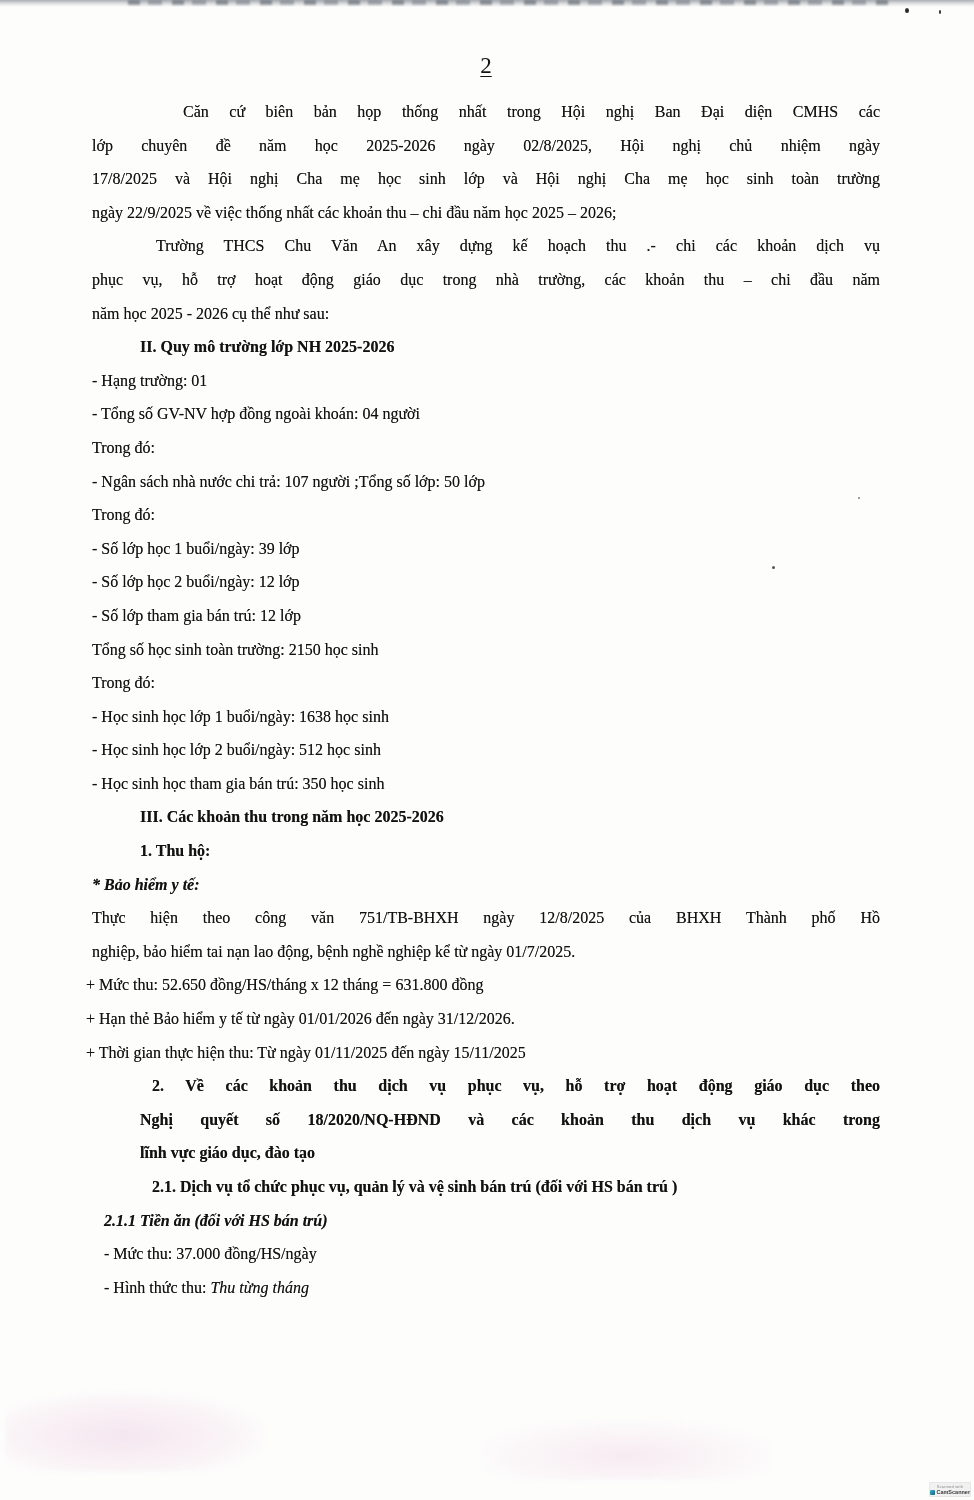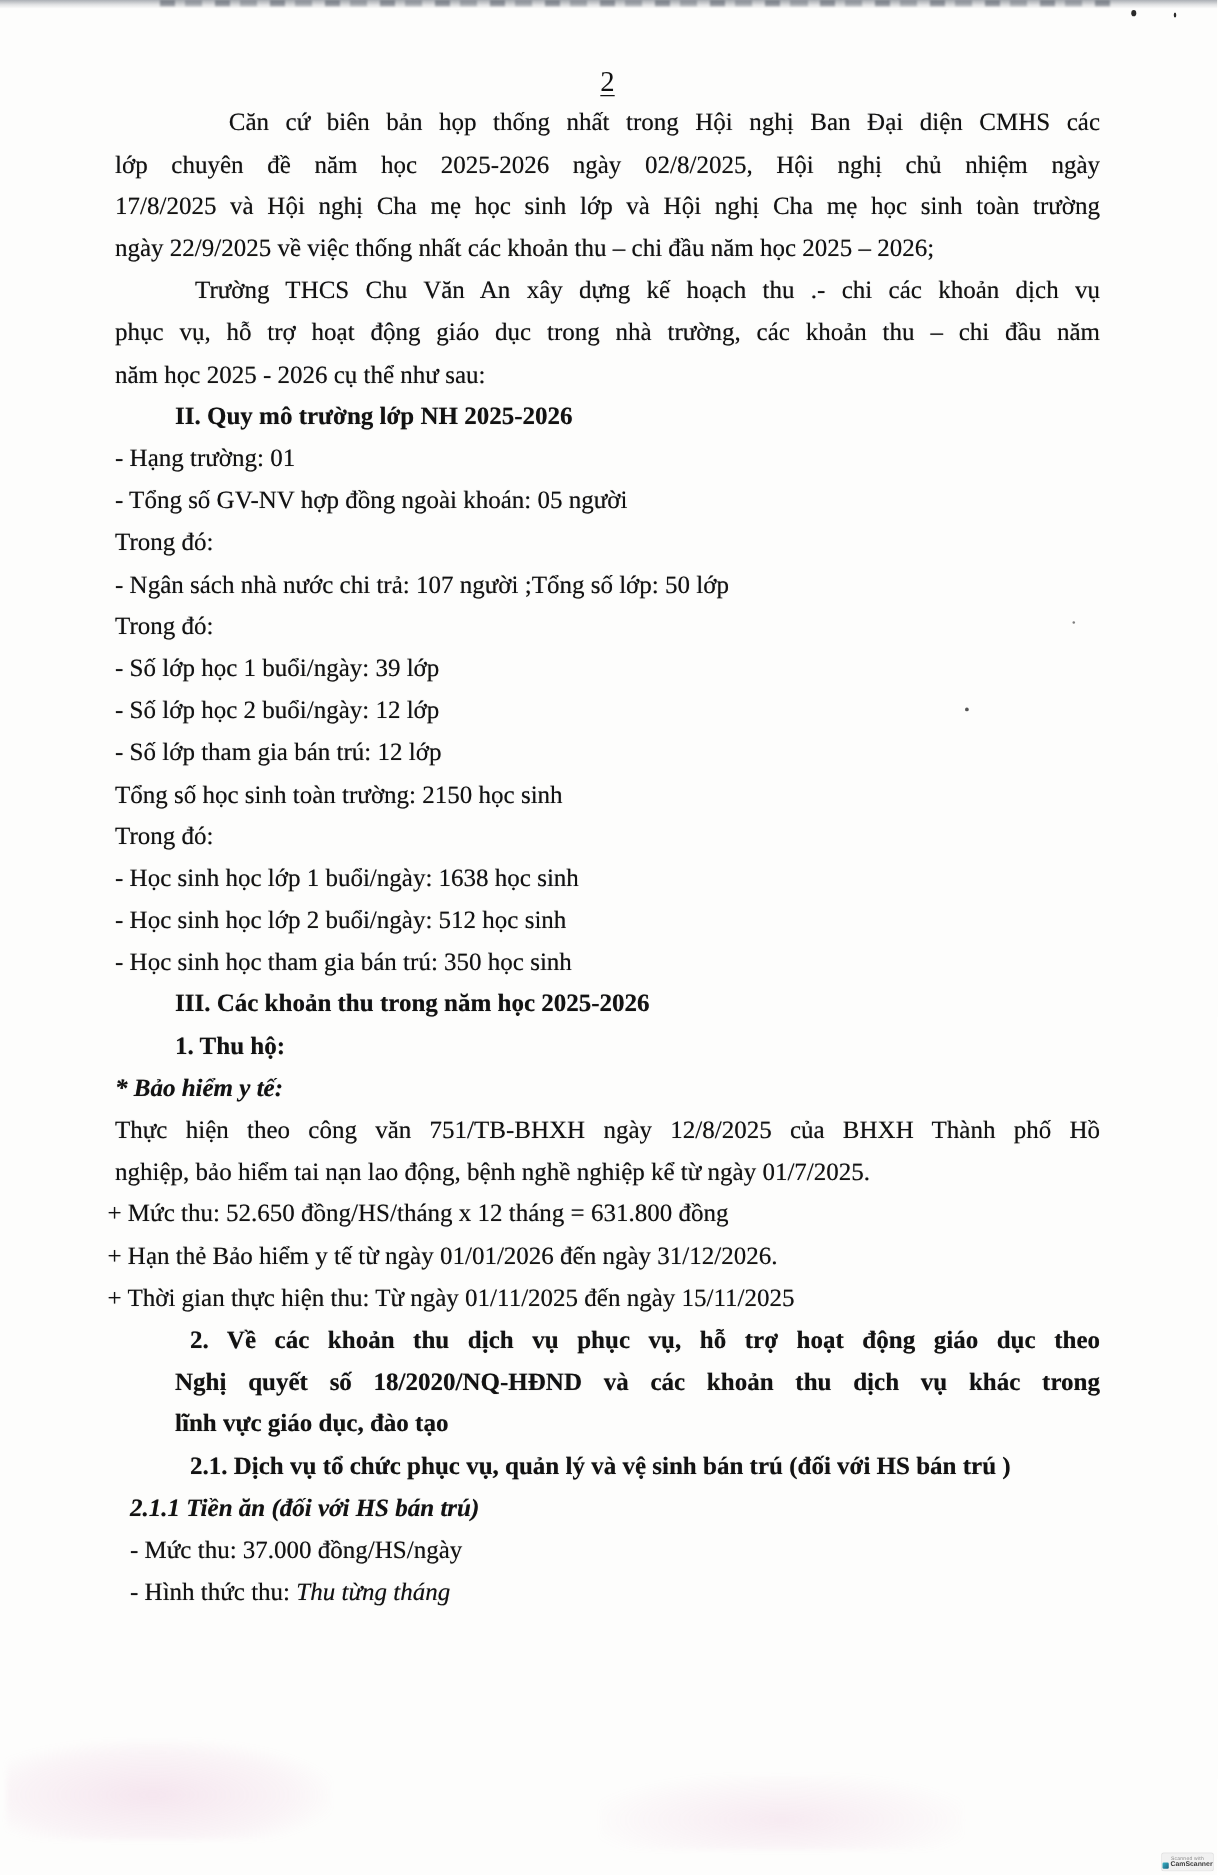--- a/index.html
+++ b/index.html
@@ -33,22 +33,22 @@
 
   .page-number {
     position: absolute; top: 52px; left: 92px; width: 788px;
     text-align: center; font-size: 23px; line-height: 28px;
     text-decoration: underline;
     text-underline-offset: 3px;
     text-decoration-thickness: 1px;
   }
 
   .doc-body {
-    position: absolute; top: 82px; left: 92px; width: 788px;
-    font-size: 20px;
+    position: absolute; top: 95px; left: 92px; width: 788px;
+    font-size: 16px;
     text-shadow: 0 0 0.6px rgba(0,0,0,0.55);
   }
   .line {
     height: 33.6px;
     line-height: 33.6px;
     white-space: nowrap;
   }
   .line.justify {
     white-space: normal;
     text-align: justify;
@@ -106,21 +106,21 @@
   <div class="doc-body">
       <div class="line justify" style="padding-left: 91px;"><span class="seg-normal">Căn cứ biên bản họp thống nhất trong Hội nghị Ban Đại diện CMHS các</span></div>
       <div class="line justify"><span class="seg-normal">lớp chuyên đề năm học 2025-2026 ngày 02/8/2025, Hội nghị chủ nhiệm ngày</span></div>
       <div class="line justify"><span class="seg-normal">17/8/2025 và Hội nghị Cha mẹ học sinh lớp và Hội nghị Cha mẹ học sinh toàn trường</span></div>
       <div class="line"><span class="seg-normal">ngày 22/9/2025 về việc thống nhất các khoản thu – chi đầu năm học 2025 – 2026;</span></div>
       <div class="line justify" style="padding-left: 64px;"><span class="seg-normal">Trường THCS Chu Văn An xây dựng kế hoạch thu .- chi các khoản dịch vụ</span></div>
       <div class="line justify"><span class="seg-normal">phục vụ, hỗ trợ hoạt động giáo dục trong nhà trường, các khoản thu – chi đầu năm</span></div>
       <div class="line"><span class="seg-normal">năm học 2025 - 2026 cụ thể như sau:</span></div>
       <div class="line"><span class="seg-bold">II. Quy mô trường lớp NH 2025-2026</span></div>
       <div class="line"><span class="seg-normal">- Hạng trường: 01</span></div>
-      <div class="line"><span class="seg-normal">- Tổng số GV-NV hợp đồng ngoài khoán: 05 người</span></div>
+      <div class="line"><span class="seg-normal">- Tổng số GV-NV hợp đồng ngoài khoán: 04 người</span></div>
       <div class="line"><span class="seg-normal">Trong đó:</span></div>
       <div class="line"><span class="seg-normal">- Ngân sách nhà nước chi trả: 107 người ;Tổng số lớp: 50 lớp</span></div>
       <div class="line"><span class="seg-normal">Trong đó:</span></div>
       <div class="line"><span class="seg-normal">- Số lớp học 1 buổi/ngày: 39 lớp</span></div>
       <div class="line"><span class="seg-normal">- Số lớp học 2 buổi/ngày: 12 lớp</span></div>
       <div class="line"><span class="seg-normal">- Số lớp  tham gia bán trú: 12 lớp</span></div>
       <div class="line"><span class="seg-normal">Tổng số học sinh toàn trường: 2150 học sinh</span></div>
       <div class="line"><span class="seg-normal">Trong đó:</span></div>
       <div class="line"><span class="seg-normal">- Học sinh học lớp 1 buổi/ngày: 1638 học sinh</span></div>
       <div class="line"><span class="seg-normal">- Học sinh học lớp 2 buổi/ngày: 512 học sinh</span></div>

